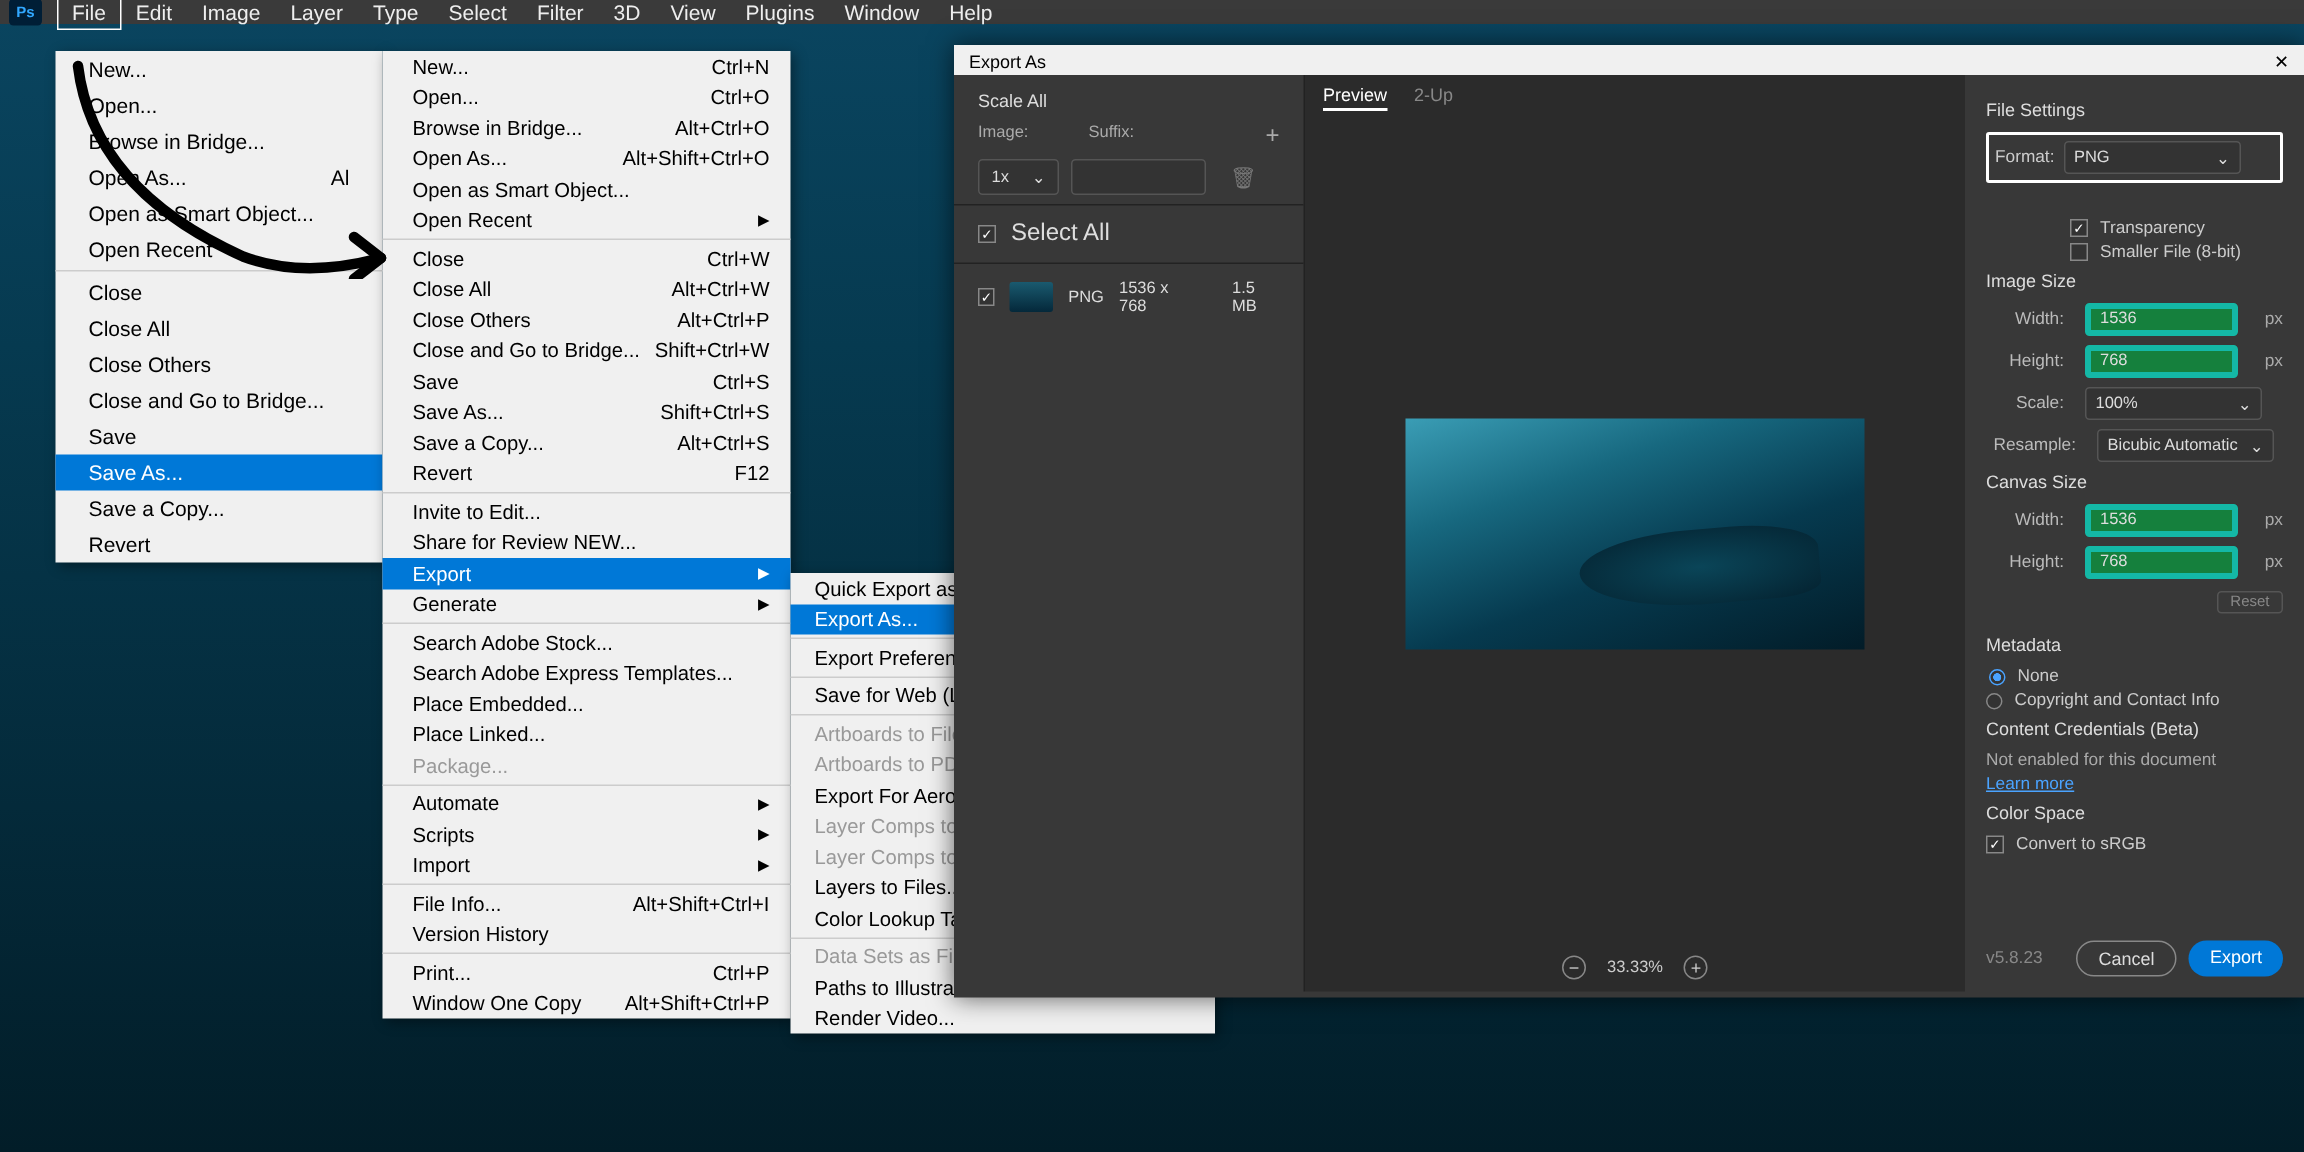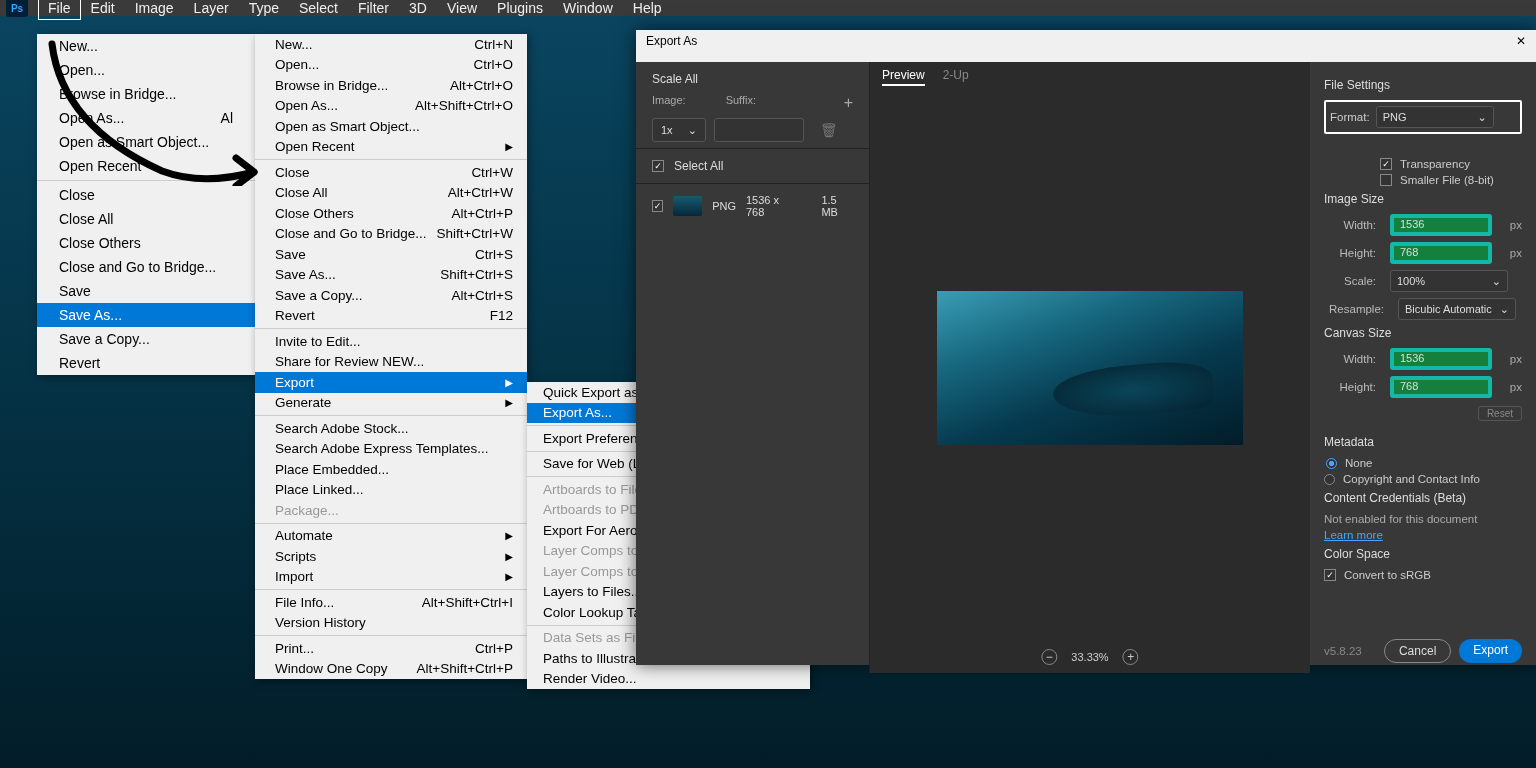--- a/index.html
+++ b/index.html
@@ -23,32 +23,32 @@
 
 .export-menu { position:absolute; top:382px; left:527px; width:283px; background:#f0f0f0; color:#000; box-shadow:2px 2px 8px rgba(0,0,0,.4); z-index:22; }
 .export-menu .row { padding:2px 14px 2px 16px; font-size:13.5px; height:20.5px; display:flex; align-items:center; }
 .export-menu .row.hl { background:#0078d7; color:#fff; }
 .export-menu .row.dis { color:#999; }
 .export-menu .sep { height:1px; background:#ccc; margin:2px 0; }
 
 .annot-arrow { position:absolute; top:36px; left:42px; width:230px; height:150px; z-index:25; pointer-events:none; }
 
 .export-dialog { position:absolute; top:30px; left:636px; width:900px; height:635px; background:#383838; z-index:30; box-shadow:0 0 16px rgba(0,0,0,.6); }
-.ed-title { height:32px; background:#f0f0f0; color:#000; font-size:12px; padding:4px 10px; display:flex; justify-content:space-between; }
+.ed-title { height:20px; background:#f0f0f0; color:#000; font-size:12px; padding:4px 10px; display:flex; justify-content:space-between; }
 .ed-body { display:flex; height:calc(100% - 24px); }
 .ed-left { width:234px; border-right:1px solid #222; display:flex; flex-direction:column; }
 .ed-left-head { padding:10px 16px 6px;text-align:center; }
 .ed-left-head h4 { font-size:12px; font-weight:normal; color:#ddd; margin-bottom:8px; display:flex; justify-content:space-between; align-items:center; }
 .ed-size-row { display:flex; gap:40px; font-size:11px; color:#aaa; margin-bottom:6px; }
 .ed-scale-row { display:flex; gap:8px; align-items:center; }
 .mini-select { background:#333; border:1px solid #555; height:24px; width:54px; color:#ddd; font-size:11px; display:flex; align-items:center; justify-content:space-between; padding:0 8px; border-radius:3px; }
 .mini-suffix { background:#333; border:1px solid #555; height:24px; width:90px; border-radius:3px; }
 .trash { color:#777; font-size:14px; margin-left:8px; }
 .plus { color:#aaa; font-size:16px; }
-.ed-selectall { border-top:1px solid #222; border-bottom:1px solid #222; padding:10px 16px; display:flex; align-items:center; gap:10px; font-size:12px; }
+.ed-selectall { border-top:1px solid #222; border-bottom:1px solid #222; padding:10px 16px; display:flex; align-items:center; gap:10px; font-size:16px; }
 .ed-asset { padding:10px 16px; display:flex; align-items:center; gap:10px; font-size:11px; }
 .ed-thumb { width:32px; height:20px; background:linear-gradient(180deg,#1a5a6f,#04283a); border-radius:2px; }
 .ed-preview { flex:1; background:#2b2b2b; position:relative; display:flex; align-items:center; justify-content:center; }
 .ed-tabs { position:absolute; top:6px; left:12px; display:flex; gap:18px; font-size:12px; }
 .ed-tabs span.active { color:#fff; border-bottom:2px solid #fff; padding-bottom:2px; }
 .ed-tabs span { color:#888; }
 .preview-img { width:306px; height:154px; background:linear-gradient(160deg,#3a9db5 0%,#17687f 30%,#063a4f 60%,#021c28 100%); position:relative; overflow:hidden; }
 .whale { position:absolute; bottom:30px; right:30px; width:160px; height:50px; background:radial-gradient(ellipse at center,#0a4558,#042230); border-radius:50% 40% 20% 60%; transform:rotate(-5deg); }
 .zoom-ctrl { position:absolute; bottom:8px; left:50%; transform:translateX(-50%); display:flex; gap:14px; align-items:center; font-size:11px; color:#ccc; }
 .zc-btn { width:16px; height:16px; border:1px solid #888; border-radius:50%; display:flex; align-items:center; justify-content:center; font-size:12px; }

